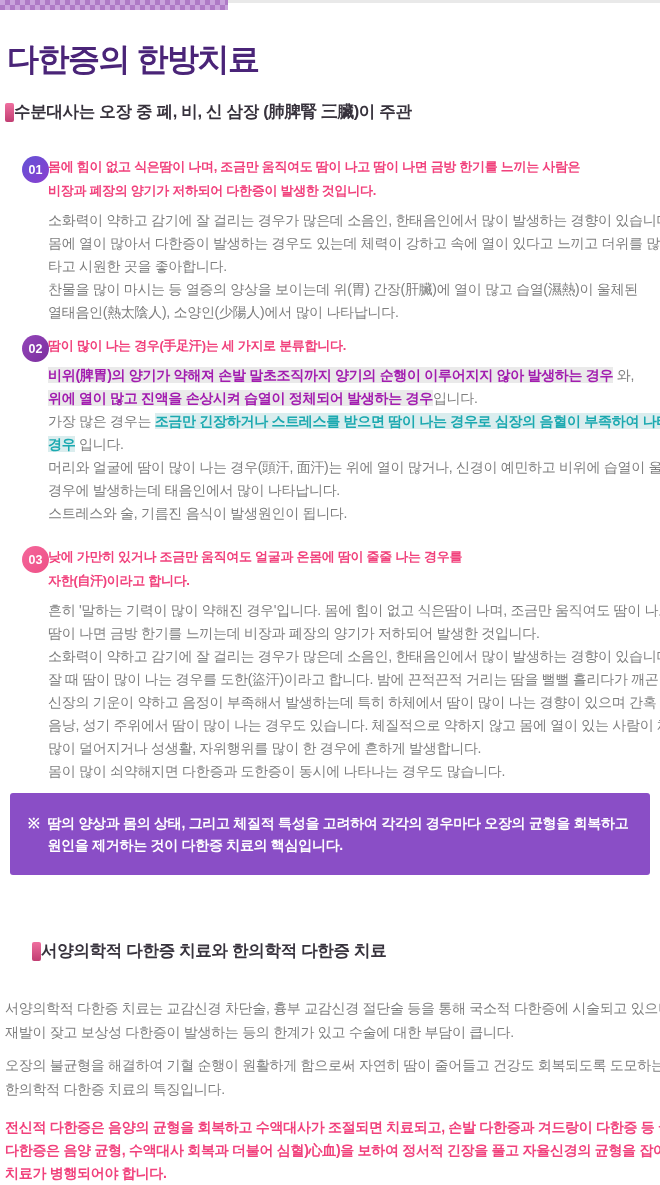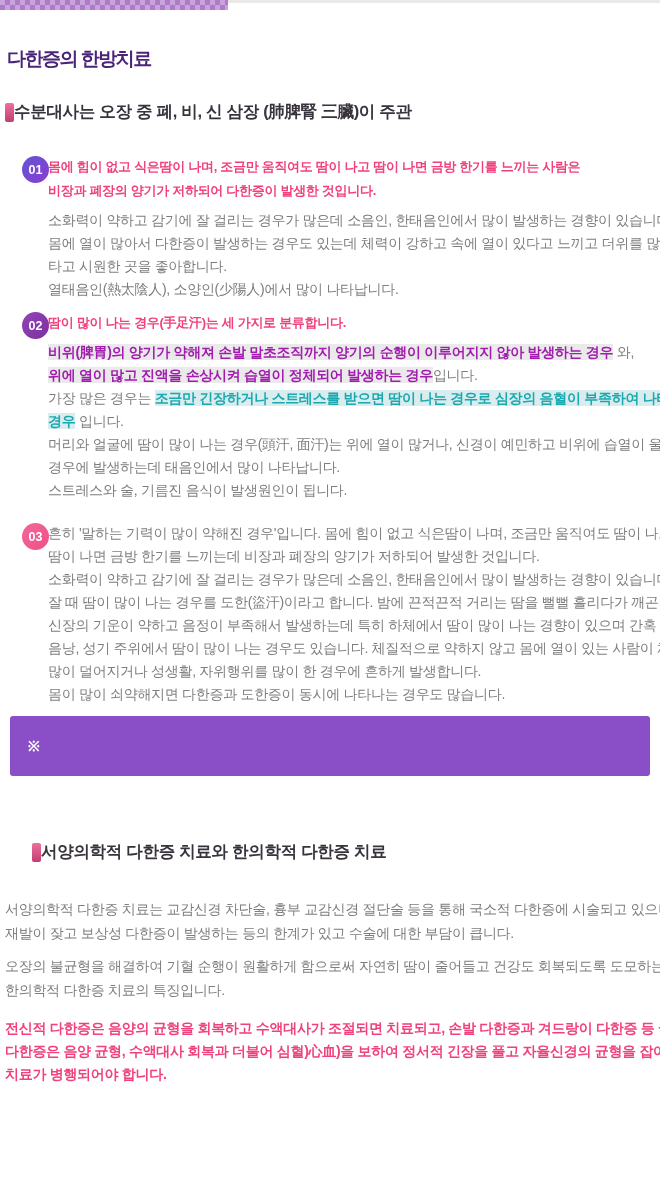--- a/index.html
+++ b/index.html
@@ -15,21 +15,21 @@
     position: absolute; top: 0; left: 0; right: 0; height: 3px;
     background: #e9e9e9;
   }
   .checker {
     position: absolute; top: 0; left: 0; width: 228px; height: 10px;
     background: conic-gradient(#af7ac6 25%, #c9a3dc 0 50%, #af7ac6 0 75%, #c9a3dc 0);
     background-size: 10px 10px;
   }
   .page-title {
     margin: 32px 0 4px 7px;
-    font-size: 19px; line-height: 34px;
+    font-size: 32px; line-height: 34px;
     font-weight: bold; color: #4a2478; letter-spacing: -1.5px;
   }
   .sec-header { display: flex; align-items: center; margin-left: 5px; height: 20px; }
   .sec-header.first { margin-top: 26px; }
   .sec-header.second { margin-top: 66px; margin-left: 32px; }
   .sec-bullet {
     width: 9px; height: 19px; border-radius: 2px; flex: 0 0 auto;
     background: linear-gradient(180deg, #ef6f9f, #c13e72);
   }
   .sec-title { font-size: 16.5px; font-weight: bold; color: #37323c; white-space: nowrap; }
@@ -84,20 +84,21 @@
 <div class="item item-01">
   <span class="badge badge-01">01</span>
   <div class="item-heading">
       <div class="line">몸에 힘이 없고 식은땀이 나며, 조금만 움직여도 땀이 나고 땀이 나면 금방 한기를 느끼는 사람은</div>
       <div class="line">비장과 폐장의 양기가 저하되어 다한증이 발생한 것입니다.</div>
     </div>
   <div class="item-body">
       <div class="line">소화력이 약하고 감기에 잘 걸리는 경우가 많은데 소음인, 한태음인에서 많이 발생하는 경향이 있습니다.</div>
       <div class="line">몸에 열이 많아서 다한증이 발생하는 경우도 있는데 체력이 강하고 속에 열이 있다고 느끼고 더위를 많이</div>
       <div class="line">타고 시원한 곳을 좋아합니다.</div>
+      <div class="line">찬물을 많이 마시는 등 열증의 양상을 보이는데 위(胃) 간장(肝臟)에 열이 많고 습열(濕熱)이 울체된</div>
       <div class="line">열태음인(熱太陰人), 소양인(少陽人)에서 많이 나타납니다.</div>
     </div>
 </div>
 
 <div class="item item-02">
   <span class="badge badge-02">02</span>
   <div class="item-heading">
       <div class="line">땀이 많이 나는 경우(手足汗)는 세 가지로 분류합니다.</div>
     </div>
   <div class="item-body">
@@ -106,34 +107,42 @@
       <div class="line"><span>가장 많은 경우는 </span><span class="hl-teal">조금만 긴장하거나 스트레스를 받으면 땀이 나는 경우로 심장의 음혈이 부족하여 나타나는</span></div>
       <div class="line"><span class="hl-teal">경우</span><span> 입니다.</span></div>
       <div class="line"><span>머리와 얼굴에 땀이 많이 나는 경우(頭汗, 面汗)는 위에 열이 많거나, 신경이 예민하고 비위에 습열이 울체된</span></div>
       <div class="line"><span>경우에 발생하는데 태음인에서 많이 나타납니다.</span></div>
       <div class="line"><span>스트레스와 술, 기름진 음식이 발생원인이 됩니다.</span></div>
     </div>
 </div>
 
 <div class="item item-03">
   <span class="badge badge-03">03</span>
+  <div class="item-heading">
+      <div class="line">낮에 가만히 있거나 조금만 움직여도 얼굴과 온몸에 땀이 줄줄 나는 경우를</div>
+      <div class="line">자한(自汗)이라고 합니다.</div>
+    </div>
   <div class="item-body">
       <div class="line">흔히 '말하는 기력이 많이 약해진 경우'입니다. 몸에 힘이 없고 식은땀이 나며, 조금만 움직여도 땀이 나고</div>
       <div class="line">땀이 나면 금방 한기를 느끼는데 비장과 폐장의 양기가 저하되어 발생한 것입니다.</div>
       <div class="line">소화력이 약하고 감기에 잘 걸리는 경우가 많은데 소음인, 한태음인에서 많이 발생하는 경향이 있습니다.</div>
       <div class="line">잘 때 땀이 많이 나는 경우를 도한(盜汗)이라고 합니다. 밤에 끈적끈적 거리는 땀을 뻘뻘 흘리다가 깨곤 합니다.</div>
       <div class="line">신장의 기운이 약하고 음정이 부족해서 발생하는데 특히 하체에서 땀이 많이 나는 경향이 있으며 간혹</div>
       <div class="line">음낭, 성기 주위에서 땀이 많이 나는 경우도 있습니다. 체질적으로 약하지 않고 몸에 열이 있는 사람이 체력이</div>
       <div class="line">많이 덜어지거나 성생활, 자위행위를 많이 한 경우에 흔하게 발생합니다.</div>
       <div class="line">몸이 많이 쇠약해지면 다한증과 도한증이 동시에 나타나는 경우도 많습니다.</div>
     </div>
 </div>
 
 <div class="notice">
   <span class="notice-marker">※</span>
+  <div>
+      <div class="line">땀의 양상과 몸의 상태, 그리고 체질적 특성을 고려하여 각각의 경우마다 오장의 균형을 회복하고</div>
+      <div class="line">원인을 제거하는 것이 다한증 치료의 핵심입니다.</div>
+    </div>
 </div>
 
 <div class="sec-header second">
   <span class="sec-bullet"></span>
   <span class="sec-title">서양의학적 다한증 치료와 한의학적 다한증 치료</span>
 </div>
 
 <div class="paragraph p1">
     <div class="line">서양의학적 다한증 치료는 교감신경 차단술, 흉부 교감신경 절단술 등을 통해 국소적 다한증에 시술되고 있으나</div>
     <div class="line">재발이 잦고 보상성 다한증이 발생하는 등의 한계가 있고 수술에 대한 부담이 큽니다.</div>

